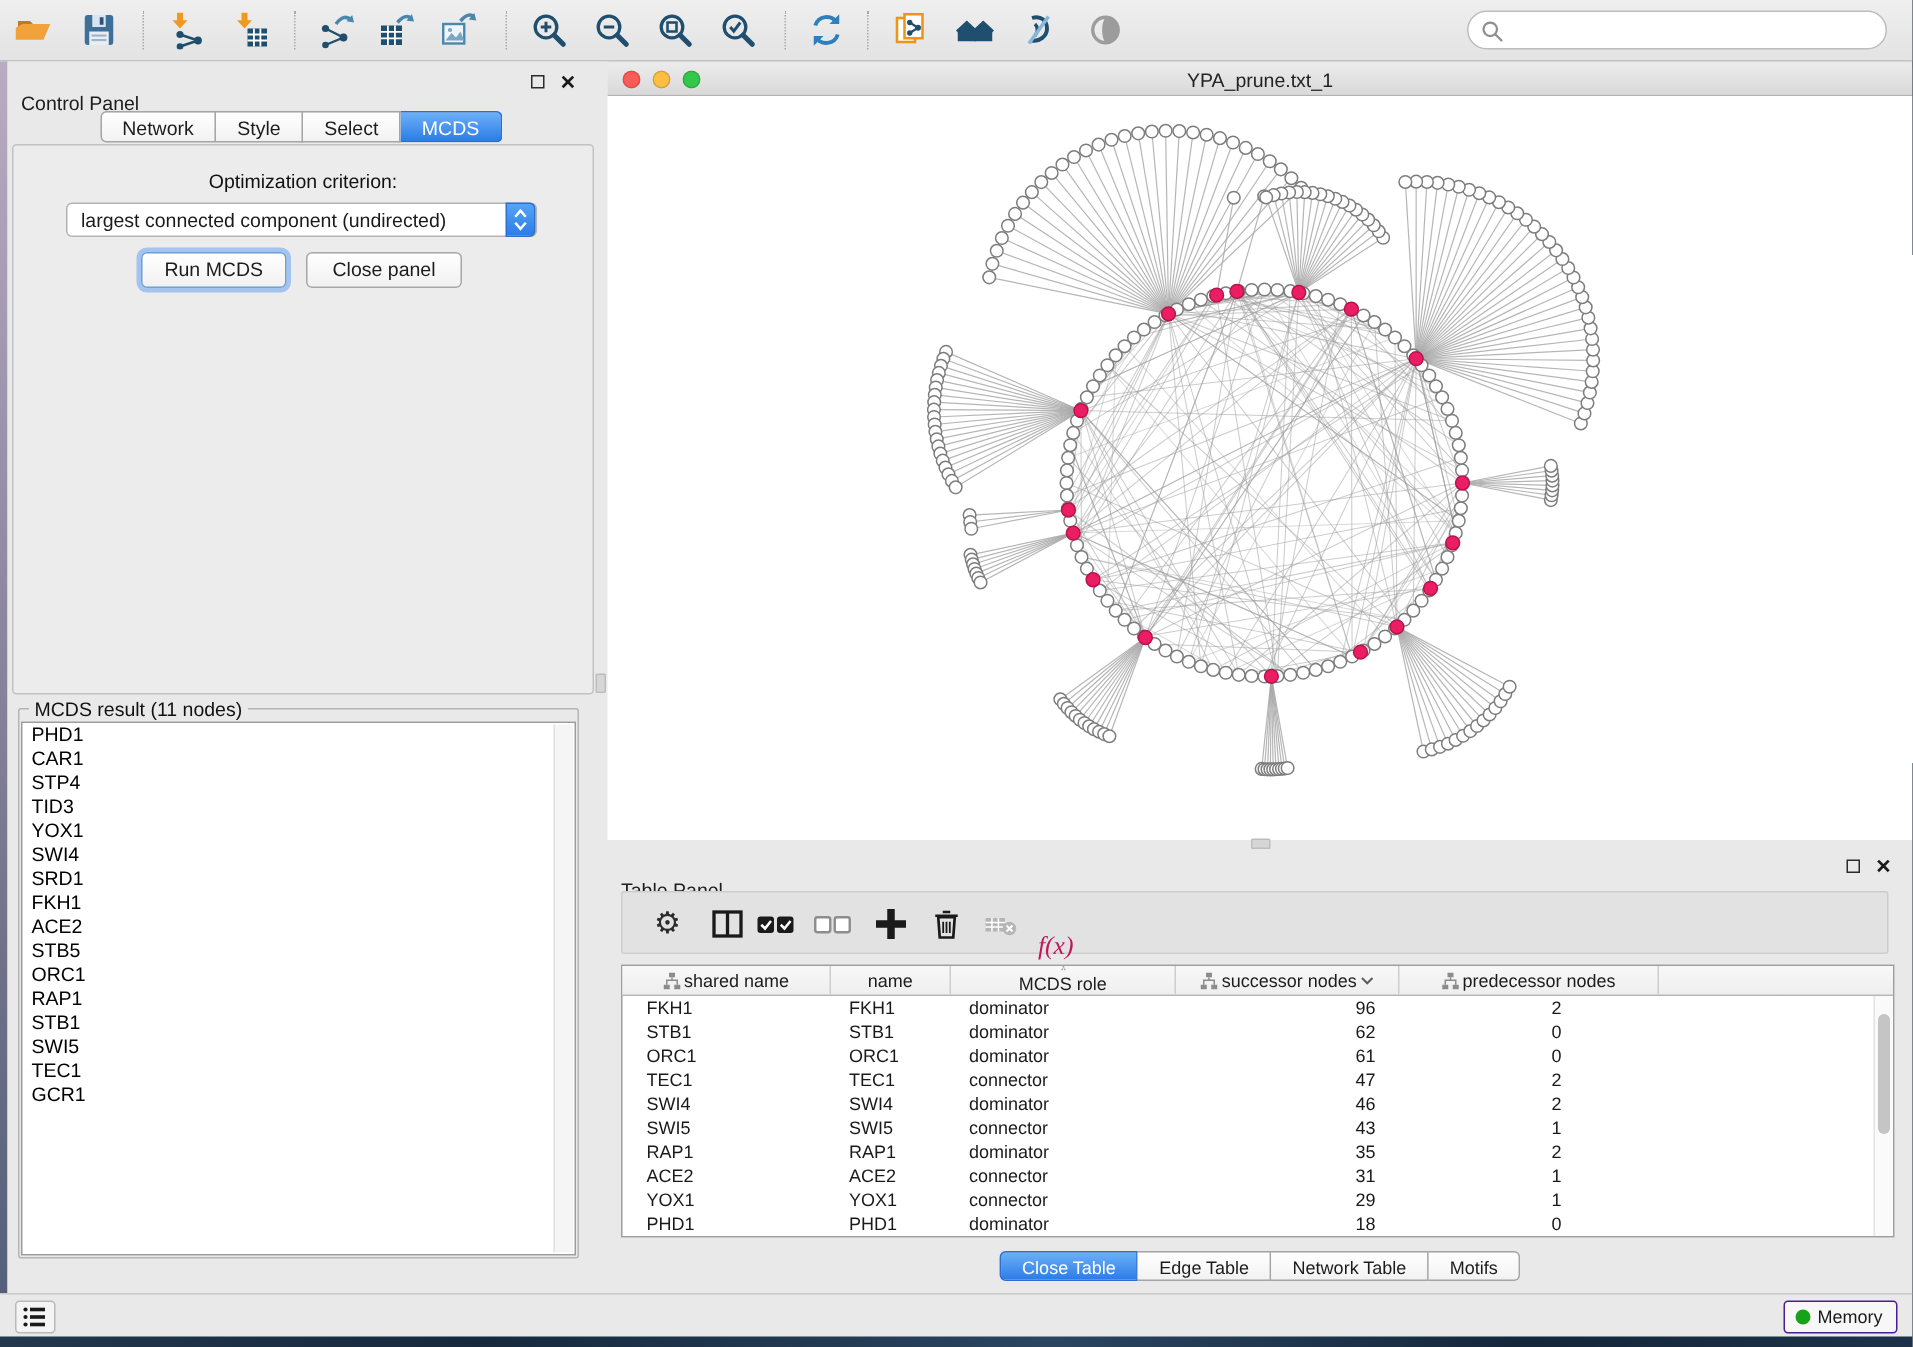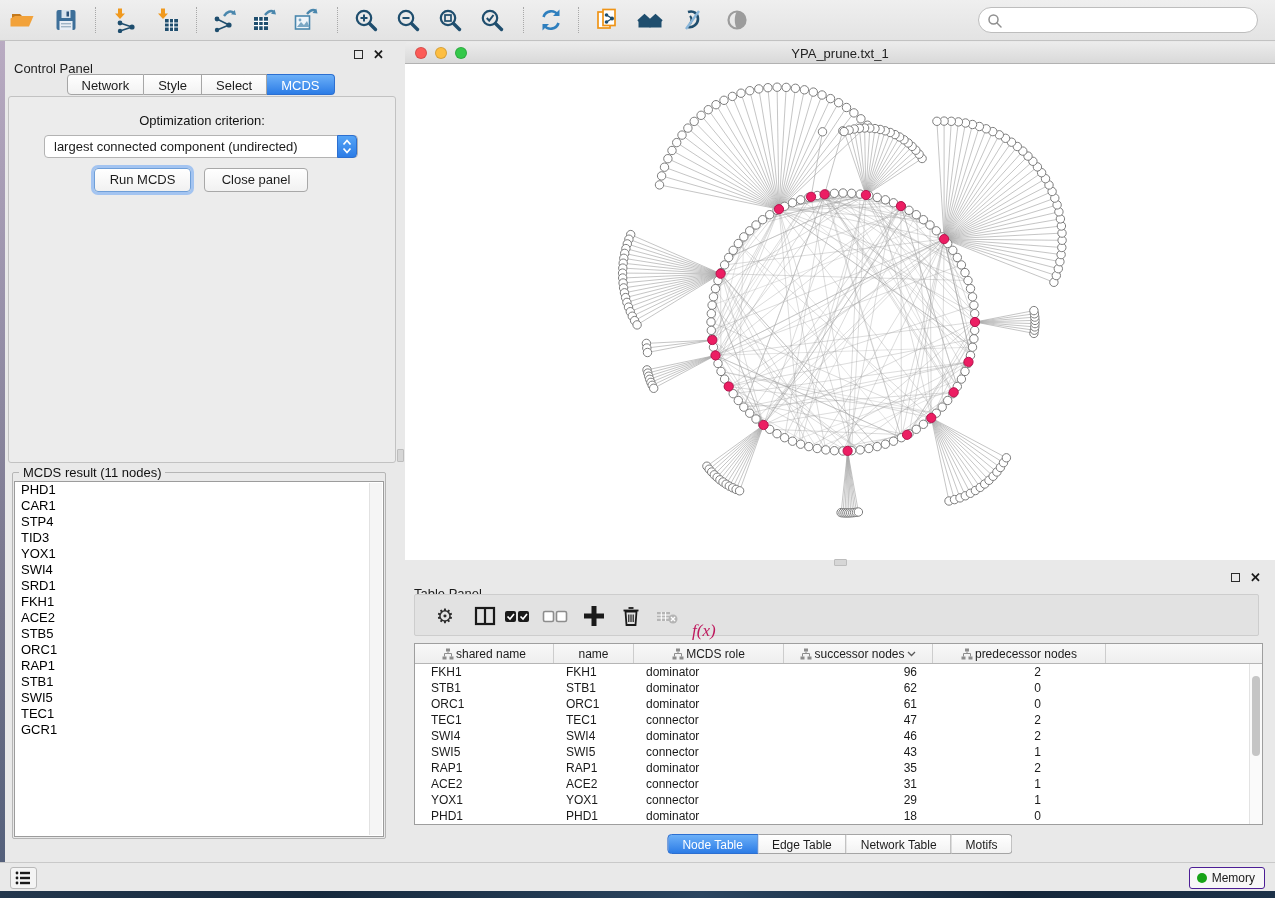--- a/index.html
+++ b/index.html
@@ -64,21 +64,21 @@
   .tpi.text{font-size:20px;line-height:26px;text-align:center;color:#2c2c2c;}
   .fx{font-family:Liberation Serif, serif;font-style:italic;font-size:17px;color:#be185d;line-height:26px;margin-top:15px;}
   .tp-table{position:absolute;left:9px;top:77px;width:849px;height:182px;background:#fff;border:1px solid #9e9e9e;}
   .thead{display:flex;height:20px;background:linear-gradient(#f8f8f8,#eeeeee);border-bottom:1px solid #b5b5b5;}
   .th{display:flex;align-items:center;justify-content:center;gap:2px;font-size:12px;color:#1c1c1c;border-right:1px solid #cdcdcd;cursor:pointer;}
   .trows{position:relative;}
   .trow{display:flex;height:16px;cursor:default;}
   .tcell{font-size:12px;line-height:16px;white-space:nowrap;overflow:hidden;}
   .c0{width:139px;padding-left:16px;}
   .c1{width:80px;padding-left:12px;}
-  .c2{width:150px;padding-left:12px;}
+  .c2{width:150px;padding-left:12px;flex-direction:column;}
   .c3{width:149px;text-align:right;padding-right:16px;}
   .c4{width:173px;text-align:right;padding-right:65px;}
   .th.c0,.th.c1,.th.c2,.th.c3,.th.c4{padding:0;text-align:center;}
   .tp-scroll{position:absolute;right:0;top:20px;bottom:0;width:13px;background:#fafafa;border-left:1px solid #e3e3e3;}
   .tp-thumb{position:absolute;left:2px;top:12px;width:8px;height:80px;background:#c5c5c5;border-radius:5px;cursor:pointer;}
   .tp-tabs{position:absolute;left:50%;transform:translateX(-50%);top:268px;}
   .tp-tabs .seg>div{font-size:12px;height:20px;line-height:20px;}
   
   .status-bar{position:absolute;left:0;top:862px;width:1275px;height:29px;background:#e9e9e9;border-top:1px solid #c9c9c9;}
   .menu-btn{position:absolute;left:10px;top:4px;width:27px;height:22px;background:#f4f4f4;border:1px solid #b9b9b9;border-radius:3px;cursor:pointer;}
@@ -1102,21 +1102,21 @@
             <div class="tcell c3">18</div>
             <div class="tcell c4">0</div>
           </div>
         </div>
       <div class="tp-scroll">
           <div class="tp-thumb"></div>
         </div>
     </div>
     <div class="tp-tabs">
       <div class="seg">
-        <div class="active">Node Table</div>
+        <div class="active">Close Table</div>
         <div>Edge Table</div>
         <div>Network Table</div>
         <div>Motifs</div>
       </div>
     </div>
   </div>
 
   <div class="status-bar">
     <div class="menu-btn">
       <svg width="25" height="20" viewBox="0 0 25 20">

